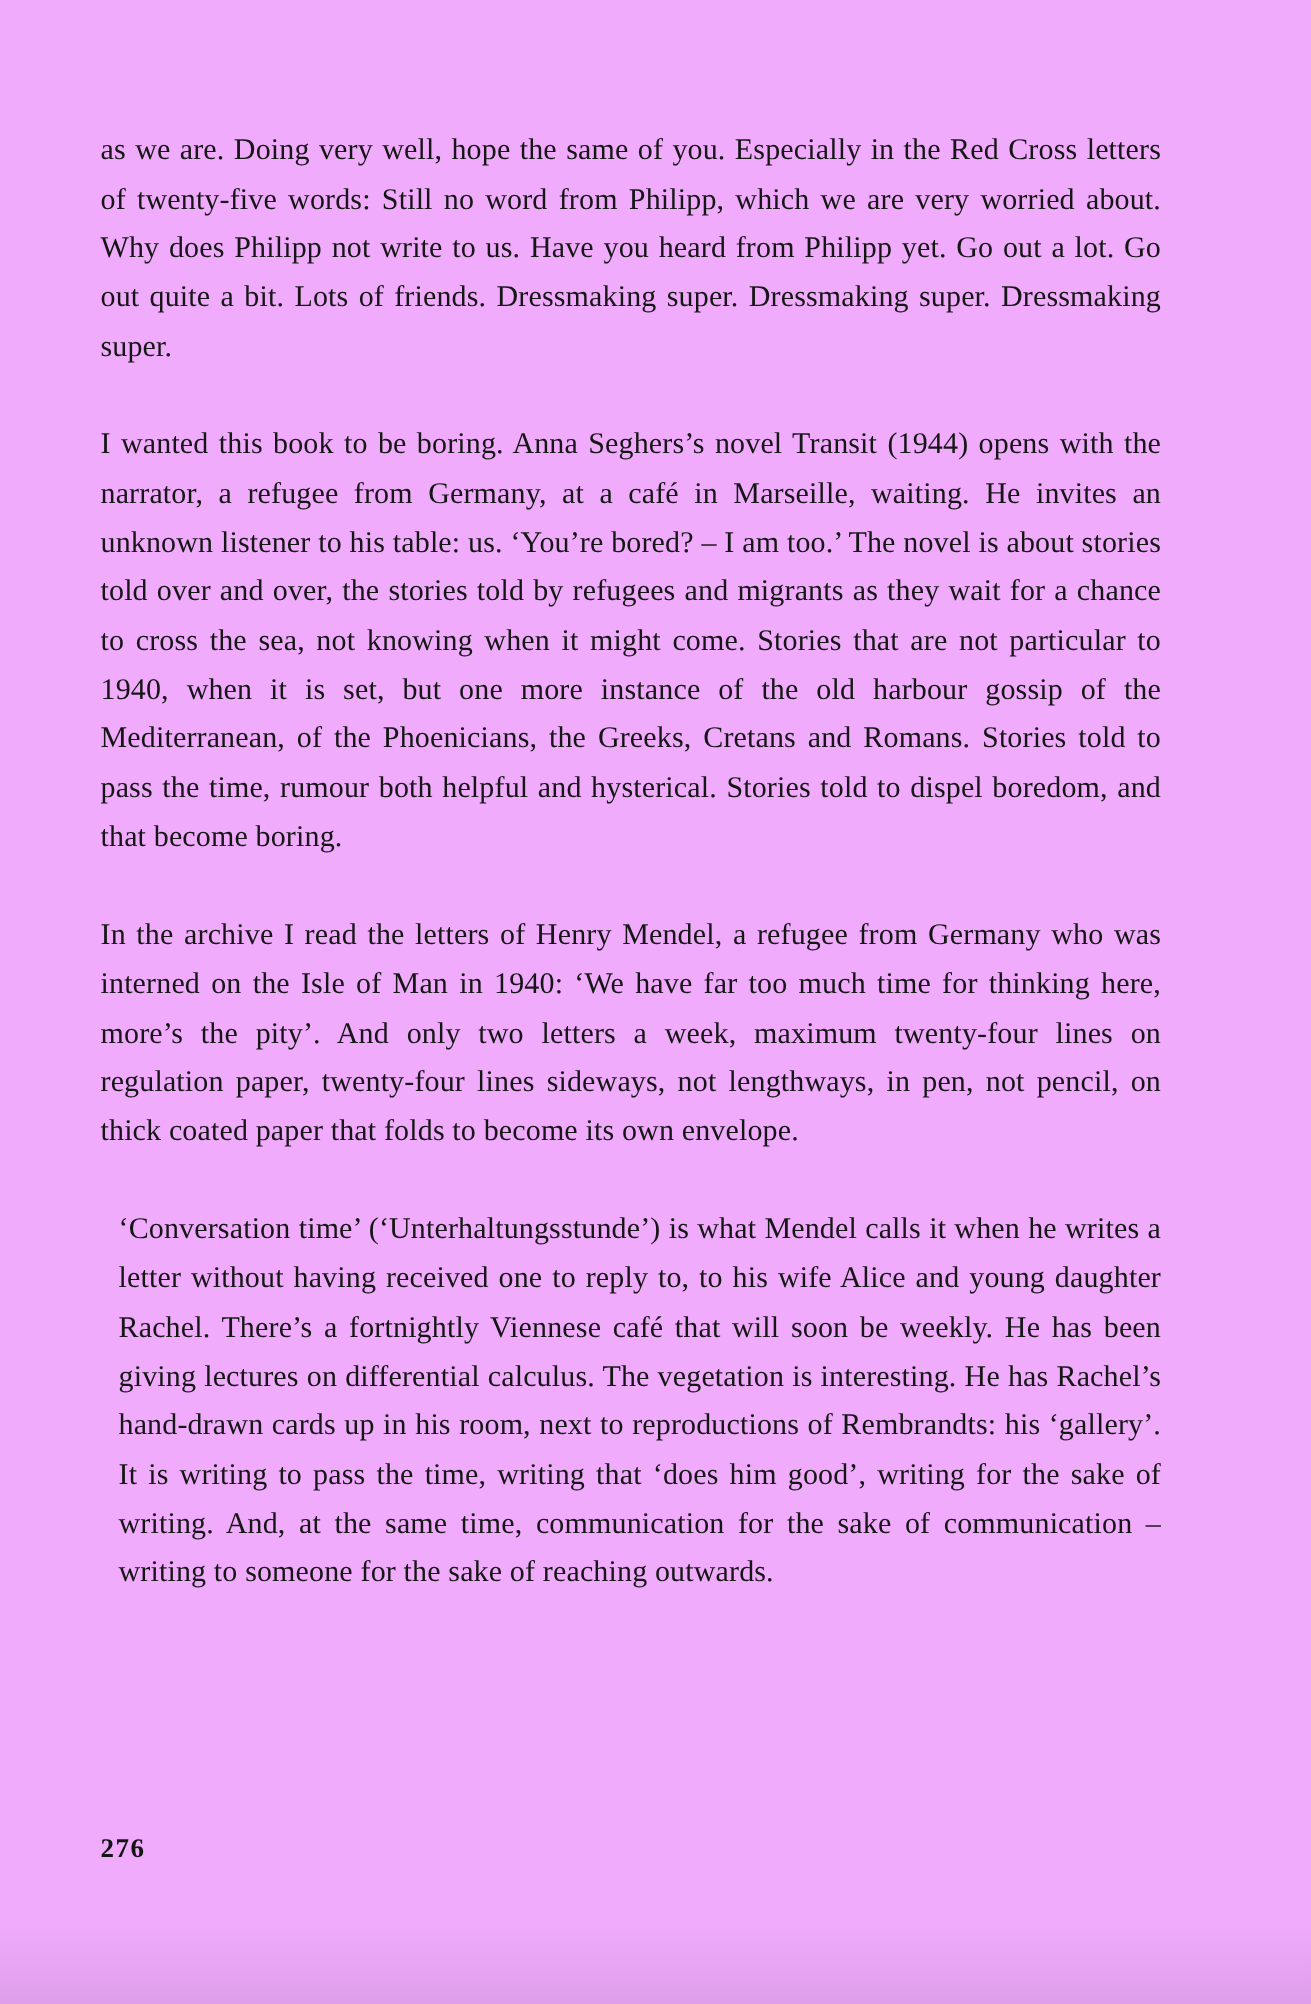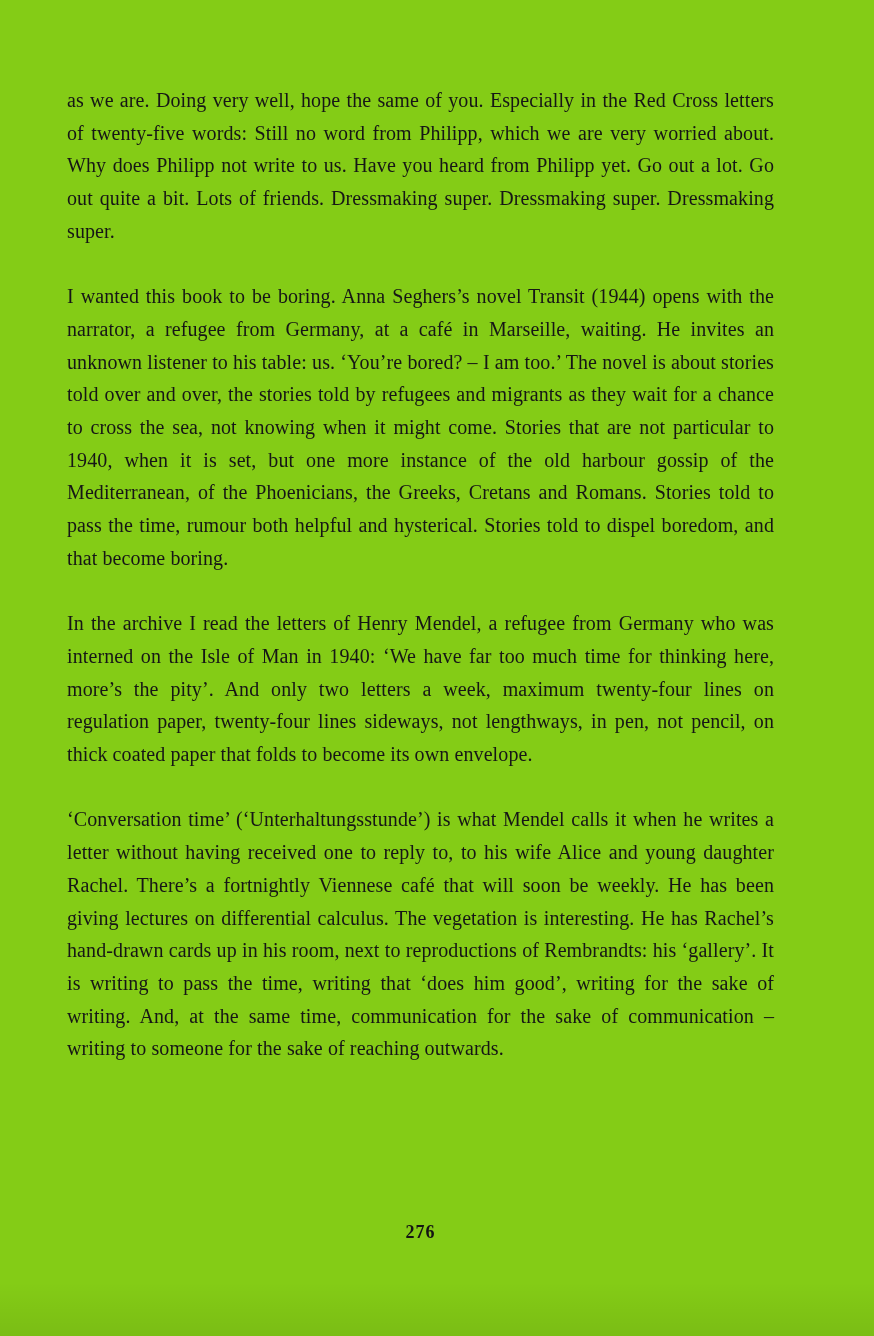--- a/index.html
+++ b/index.html
@@ -4,49 +4,49 @@
 <style>
   html, body {
     margin: 0;
     padding: 0;
     background: #ffffff;
   }
   .book-page {
     position: relative;
     width: 874px;
     height: 1336px;
-    background: #84cc16;
+    background: #f0abfc;
     overflow: hidden;
     font-family: "Liberation Serif", "DejaVu Serif", serif;
     color: #161616;
   }
   .text-block {
     position: absolute;
     left: 67px;
     top: 84px;
     width: 707px;
   }
   .text-block p {
     margin: 0 0 32.7px 0;
     font-size: 20px;
     line-height: 32.7px;
     text-align: justify;
     letter-spacing: 0.1px;
   }
   .text-block p:last-child {
     margin-bottom: 0;
+    margin-left: 12px;
   }
   .italic {
   }
   .page-number {
     position: absolute;
     top: 1222px;
     left: 67px;
     width: 707px;
-    text-align: center;
     font-size: 18px;
     font-weight: 600;
     letter-spacing: 1px;
     color: #141414;
   }
   .page-edge-shadow {
     position: absolute;
     left: 0;
     right: 0;
     bottom: 0;

